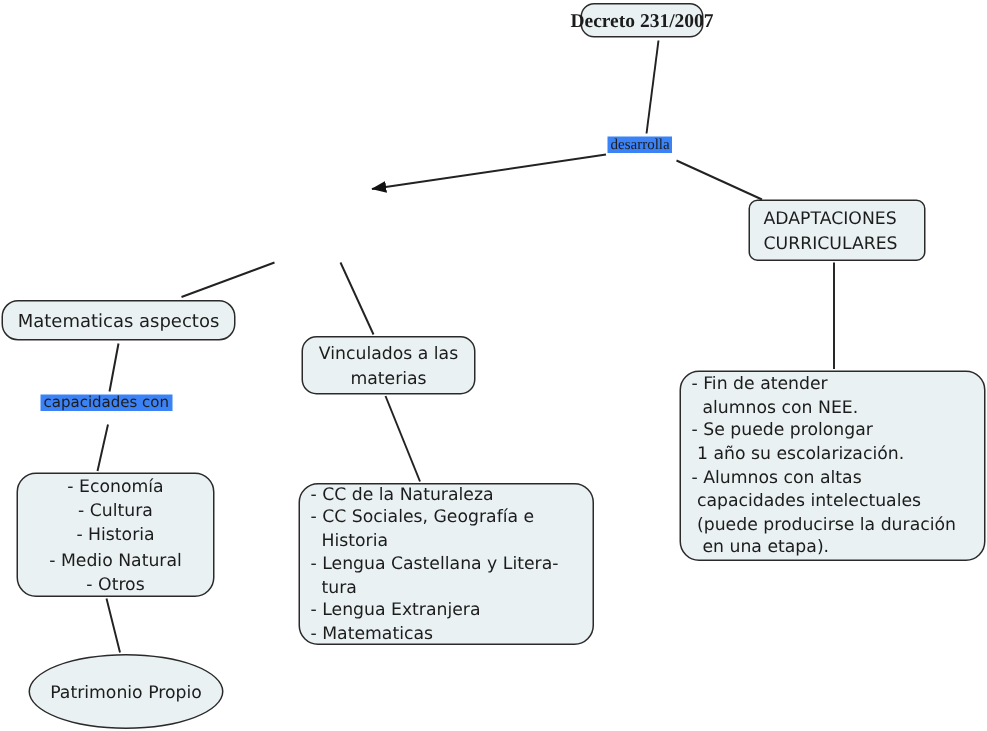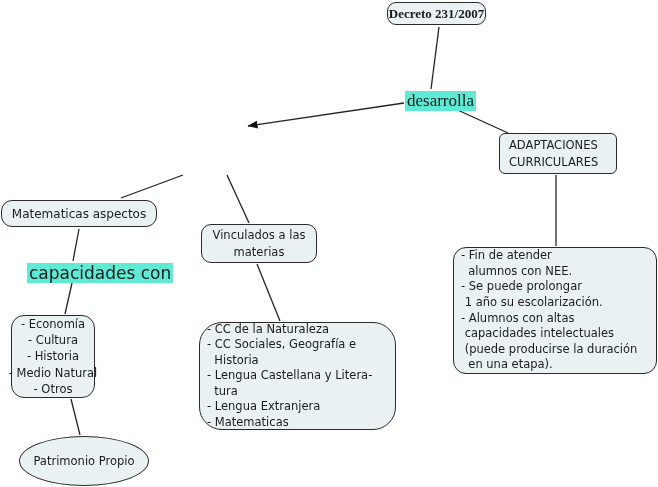--- a/index.html
+++ b/index.html
@@ -22,34 +22,34 @@
     justify-content:center;
     text-align:center;
     font-size:11.5px;
     line-height:16px;
     white-space:pre;
   }
   .node.leftalign{justify-content:flex-start;text-align:left;}
   .node.serif{font-family:"Liberation Serif", serif;font-size:12.5px;}
   .floatlabel{
     position:absolute;
-    background:#5eead4;
-    font-size:17px;
+    background:#3b82f6;
+    font-size:10px;
     white-space:nowrap;
     padding:0 2px;
   }
   .seriflabel{font-family:"Liberation Serif", serif;}
 
-  #n-decreto{left:387px;top:2px;width:99px;height:23px;border-radius:9px;font-weight:bold;font-size:13px;}
+  #n-decreto{left:387px;top:2px;width:82px;height:23px;border-radius:9px;font-weight:bold;font-size:13px;}
   #n-ensenanzas{left:143px;top:133px;width:170px;height:41px;border-radius:10px;line-height:17px;font-size:12px;}
   #n-adaptaciones{left:499px;top:133px;width:118px;height:41px;border-radius:6px;line-height:17px;padding-left:9px;}
   #n-determinados{left:1px;top:200px;width:156px;height:27px;border-radius:11px;font-size:12px;}
   #n-vinculados{left:201px;top:224px;width:116px;height:39px;border-radius:10px;line-height:16.5px;}
-  #n-aspectos{left:11px;top:315px;width:84px;height:83px;border-radius:13px;line-height:16.3px;}
-  #n-materias{left:199px;top:322px;width:197px;height:108px;border-radius:23px;line-height:15.4px;padding-left:7px;}
+  #n-aspectos{left:11px;top:315px;width:132px;height:83px;border-radius:13px;line-height:16.3px;}
+  #n-materias{left:199px;top:322px;width:197px;height:108px;border-radius:13px;line-height:15.4px;padding-left:7px;}
   #n-nee{left:453px;top:247px;width:204px;height:127px;border-radius:13px;line-height:15.6px;padding-left:7px;}
   #n-patrimonio{left:19px;top:436px;width:130px;height:50px;border-radius:50%;text-align:center;}
   #l-desarrolla{left:405px;top:91px;}
   #l-relacionados{left:27px;top:263px;}
 </style>
 </head>
 <body>
 
 <div id="canvas">
 

